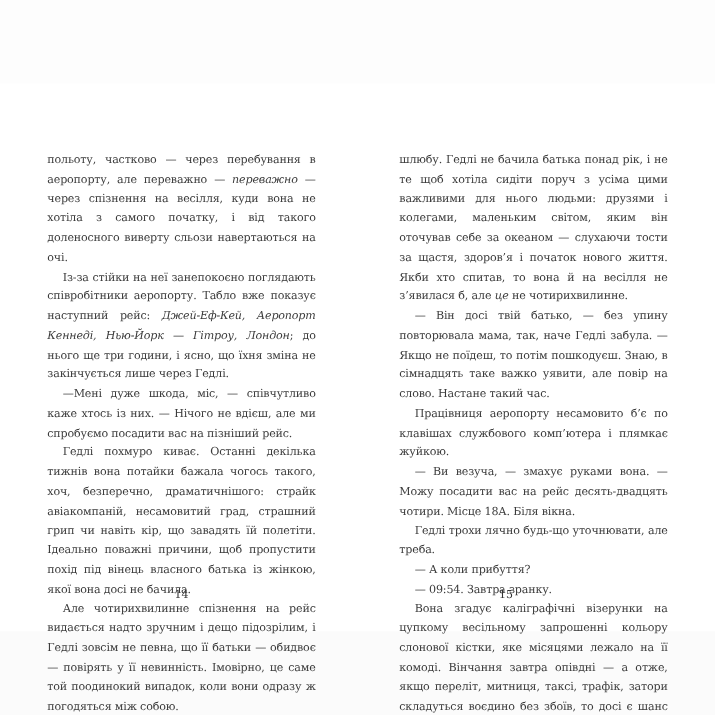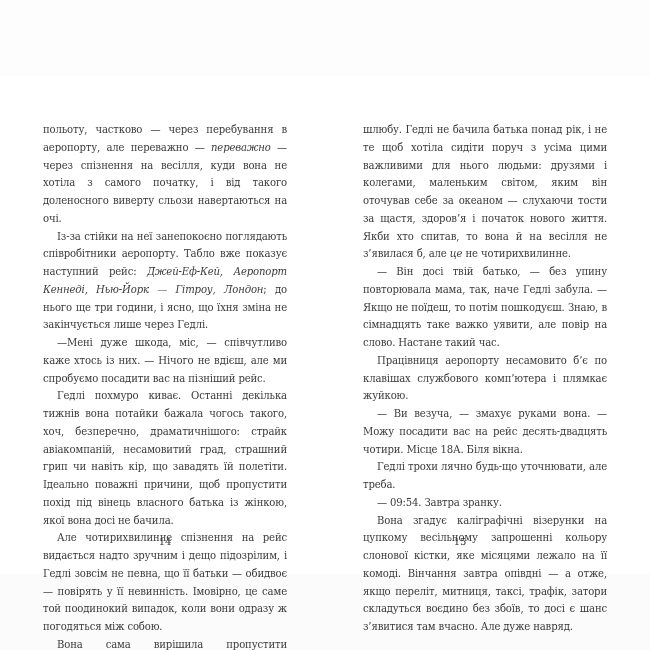--- a/index.html
+++ b/index.html
@@ -16,21 +16,21 @@
   .page.right { left: 363px; }
   .para {
     margin: 0;
     font-size: 10.1px;
     line-height: 17.75px;
     text-align: justify;
     text-indent: 14px;
     hyphens: manual;
     letter-spacing: -0.15px;
   }
-  .para.noindent { text-indent: 0; }
+  .para.noindent { text-indent: 0; margin-top: 16px; }
   .para em, .para i { font-style: italic; }
   .pnum {
     position: absolute; top: 536px; width: 40px; text-align: center;
     font-size: 10px; color: #333;
   }
   .pnum.left { left: 145px; }
   .pnum.right { left: 440px; }
 </style>
 </head>
 <body>
@@ -47,16 +47,17 @@
     <p class="para"><span>Вона сама вирішила пропустити традиційну пе­редвесільну вечерю і прибути до Лондона в день</span></p>
   </div>
 <div class="pnum left">14</div>
 
 <div class="page right">
     <p class="para noindent"><span>шлюбу. Гедлі не бачила батька понад рік, і не те щоб хотіла сидіти поруч з усіма цими важливими для нього людьми: друзями і колегами, маленьким світом, яким він оточував себе за океаном — слухаючи тости за щастя, здоров’я і початок нового життя. Якби хто спитав, то вона й на весілля не з’явилася б, але </span><em>це</em><span> не чотирихвилинне.</span></p>
     <p class="para"><span>— Він досі твій батько, — без упину повторювала мама, так, наче Гедлі забула. — Якщо не поїдеш, то потім пошкодуєш. Знаю, в сімнадцять таке важко уявити, але повір на слово. Настане такий час.</span></p>
     <p class="para"><span>Працівниця аеропорту несамовито б’є по клаві­шах службового комп’ютера і плямкає жуйкою.</span></p>
     <p class="para"><span>— Ви везуча, — змахує руками вона. — Можу по­садити вас на рейс десять-двадцять чотири. Місце 18А. Біля вікна.</span></p>
     <p class="para"><span>Гедлі трохи лячно будь-що уточнювати, але треба.</span></p>
+    <p class="para"><span>— А коли прибуття?</span></p>
     <p class="para"><span>— 09:54. Завтра зранку.</span></p>
     <p class="para"><span>Вона згадує каліграфічні візерунки на цупкому весільному запрошенні кольору слонової кістки, яке місяцями лежало на її комоді. Вінчання завтра опів­дні — а отже, якщо переліт, митниця, таксі, трафік, затори складуться воєдино без збоїв, то досі є шанс з’явитися там вчасно. Але дуже навряд.</span></p>
   </div>
 <div class="pnum right">15</div>
 
 </body></html>

